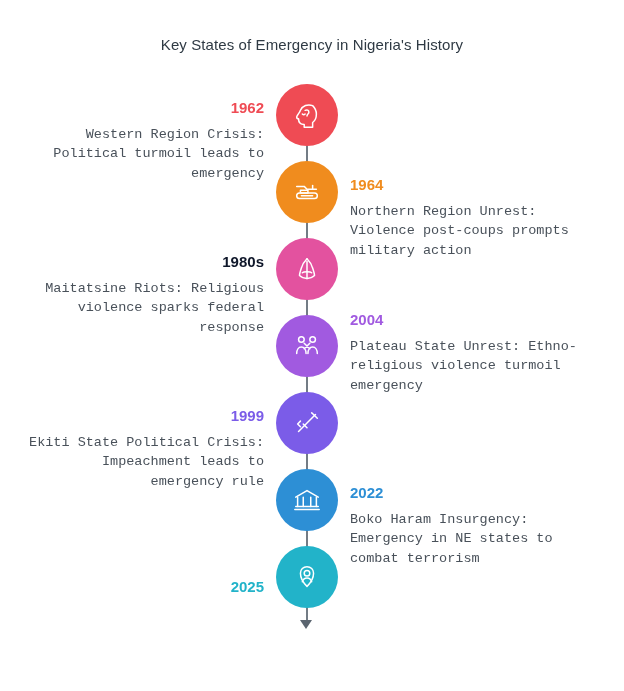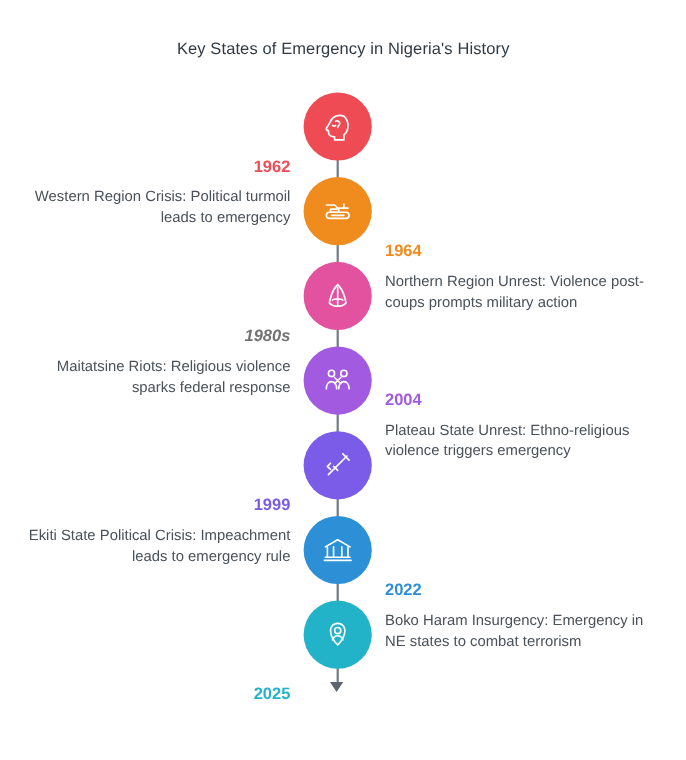--- a/index.html
+++ b/index.html
@@ -77,26 +77,26 @@
   }
   .side.right {
     left: 350px;
     text-align: left;
   }
   .year {
     font-size: 15px;
     font-weight: bold;
     margin-bottom: 8px;
     line-height: 1.1;
-    margin-top: 44px;
   }
   .desc {
     font-size: 13.5px;
     line-height: 1.45;
     color: #49515a;
+    font-family: Liberation Mono, monospace;
   }
 </style>
 </head>
 <body>
 
 <div class="page">
 
   <div class="title">Key States of Emergency in Nigeria's History</div>
 
   <div class="spine"></div>
@@ -136,38 +136,38 @@
     <span>
       <svg width="30" height="30" viewBox="0 0 32 32" fill="none" stroke="#ffffff" stroke-width="1.6" stroke-linecap="round" stroke-linejoin="round">
         <path d="M16 5c-2 2-5 6-6 10-1 3-2 6-2 8 2 2 5 3 8 3"></path>
         <path d="M16 5c2 2 5 6 6 10 1 3 2 6 2 8-2 2-5 3-8 3"></path>
         <path d="M16 8v18"></path>
         <path d="M11 20c1-1 3-1 5-1s4 0 5 1"></path>
       </svg>
     </span>
   </div>
   <div class="side left" style="top:254px;">
-    <div class="year" style="color:#737373;font-style:italic;">1980s</div>
+    <div class="year" style="color:#0f172a;">1980s</div>
     <div class="desc">Maitatsine Riots: Religious violence sparks federal response</div>
   </div>
 
   <div class="node" style="top:315px; background:#a15ae0;">
     <span>
       <svg width="30" height="30" viewBox="0 0 32 32" fill="none" stroke="#ffffff" stroke-width="1.6" stroke-linecap="round" stroke-linejoin="round">
         <circle cx="10" cy="9" r="3"></circle>
         <circle cx="22" cy="9" r="3"></circle>
         <path d="M5 24c0-4 2-7 5-7s5 3 5 7"></path>
         <path d="M17 24c0-4 2-7 5-7s5 3 5 7"></path>
         <path d="M13 13l6 6M19 13l-6 6"></path>
       </svg>
     </span>
   </div>
   <div class="side right" style="top:312px;">
     <div class="year" style="color:#a15ae0;">2004</div>
-    <div class="desc">Plateau State Unrest: Ethno-religious violence triggers emergency</div>
+    <div class="desc">Plateau State Unrest: Ethno-religious violence turmoil emergency</div>
   </div>
 
   <div class="node" style="top:392px; background:#7b5ce8;">
     <span>
       <svg width="30" height="30" viewBox="0 0 32 32" fill="none" stroke="#ffffff" stroke-width="1.6" stroke-linecap="round" stroke-linejoin="round">
         <path d="M7 25L25 7"></path>
         <path d="M21 5l6 6"></path>
         <path d="M12 17l4 4"></path>
         <path d="M9 14l-3 3 3 3"></path>
       </svg>

